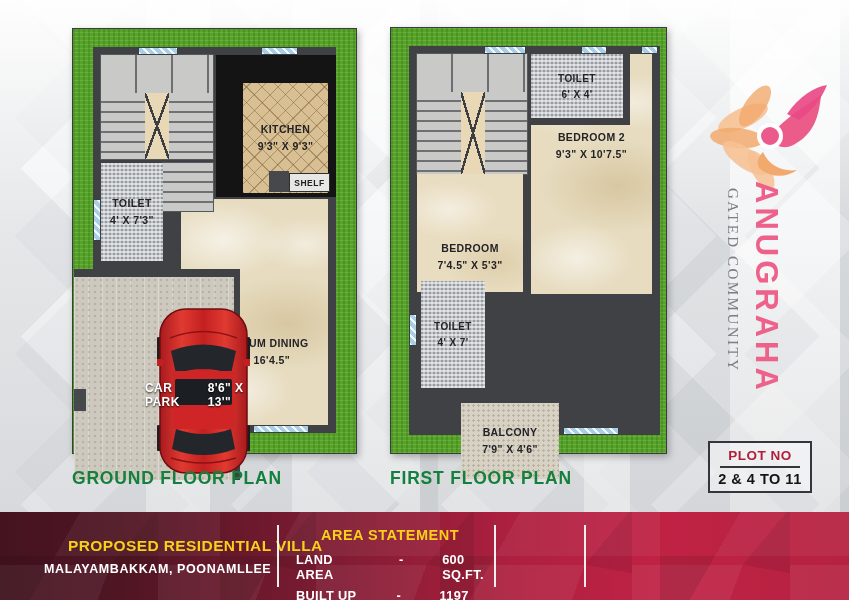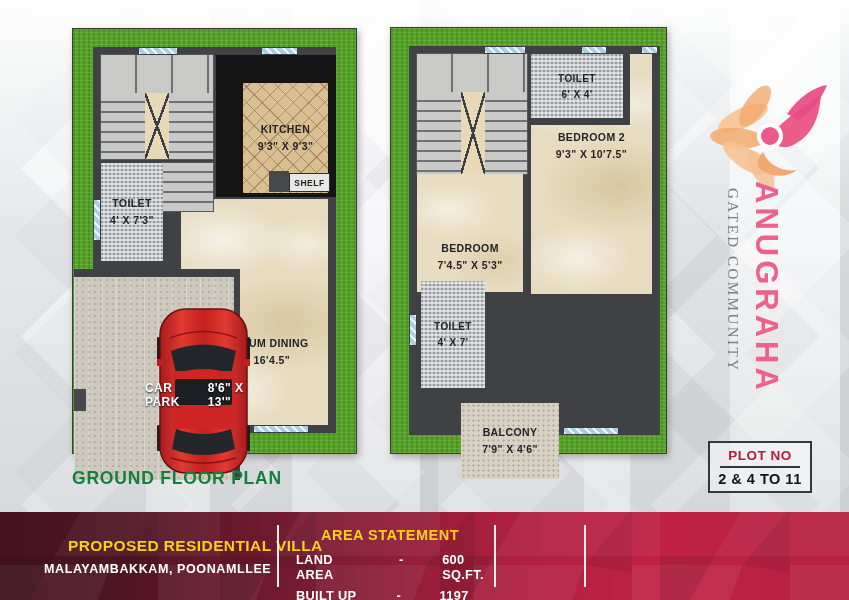--- a/index.html
+++ b/index.html
@@ -231,20 +231,21 @@
       <div class="win" style="left:154px;top:381px;width:56px;height:8px;"></div>
     </div>
 
     <div class="room speckle" style="left:30px;top:368px;width:98px;height:83px;border-top:7px solid #3f4144;box-sizing:border-box;margin-left:40px;">
       <div class="rlbl">
         <span>BALCONY</span>
         <span>7'9" X 4'6"</span>
       </div>
     </div>
   </div>
+  <div class="plan-title" style="left:390px;top:468px;width:275px;">FIRST FLOOR PLAN</div>
 
   <svg class="flower" width="140" height="115" viewBox="0 0 140 115" style="position:absolute;left:703px;top:74px;">
     <g>
       <ellipse cx="40" cy="44" rx="27" ry="10" fill="#f6c193" opacity=".9" transform="rotate(-25 40 44)"></ellipse>
       <ellipse cx="34" cy="64" rx="27" ry="10" fill="#f2a96d" opacity=".85" transform="rotate(5 34 64)"></ellipse>
       <ellipse cx="42" cy="84" rx="26" ry="10" fill="#f6c193" opacity=".9" transform="rotate(35 42 84)"></ellipse>
       <ellipse cx="52" cy="32" rx="24" ry="10" fill="#f2a96d" opacity=".8" transform="rotate(-55 52 32)"></ellipse>
       <ellipse cx="58" cy="96" rx="22" ry="9" fill="#f6c193" opacity=".85" transform="rotate(60 58 96)"></ellipse>
       <path d="M67,62 C86,40 102,33 118,21 C116,44 110,60 92,70 C82,76 72,74 67,62 Z" fill="#ec5c8b"></path>
       <path d="M84,40 C96,22 112,13 124,11 C118,26 108,38 96,46 Z" fill="#e84a86" opacity=".92"></path>

